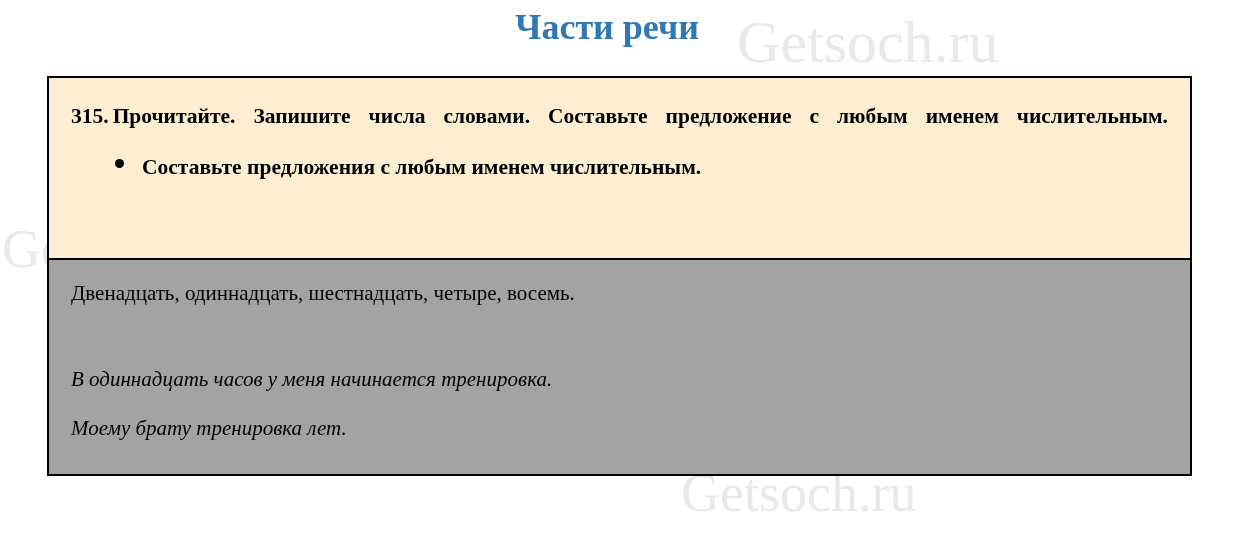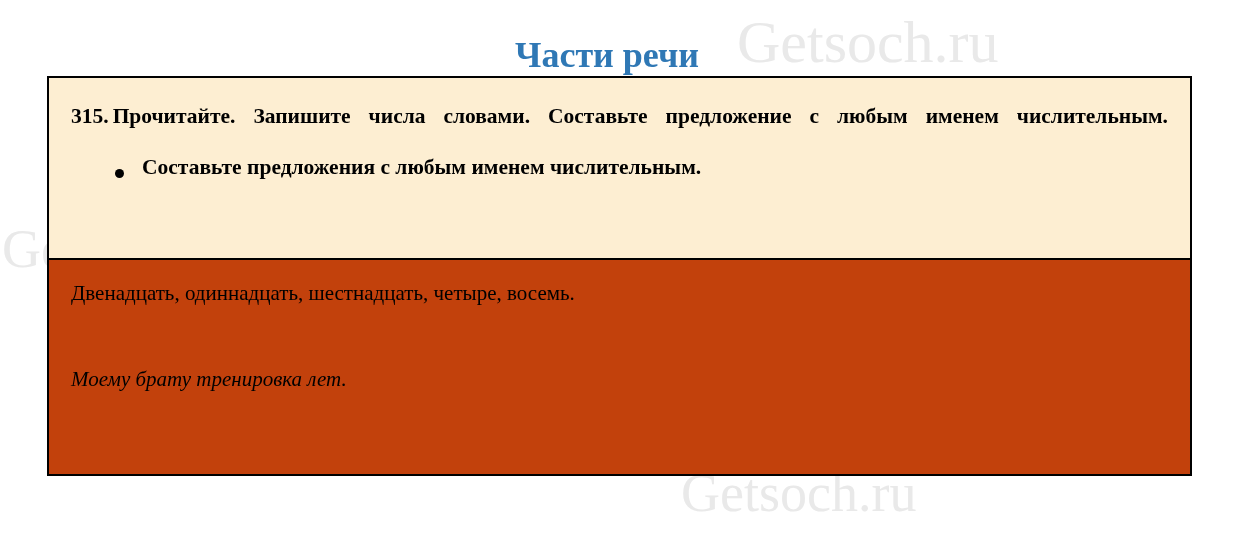--- a/index.html
+++ b/index.html
@@ -39,38 +39,38 @@
   .wm-bottom {
     left: 681px;
     top: 462px;
     font-size: 54px;
   }
 
   
   .page-title {
     position: absolute;
     left: 515px;
-    top: 34px;
+    top: 6px;
     font-family: "Liberation Serif", serif;
     font-size: 36px;
     font-weight: bold;
     color: #2f78b5;
     white-space: nowrap;
   }
 
   
   .exercise-box {
     position: absolute;
     left: 47px;
     top: 76px;
     width: 1145px;
     height: 400px;
     border: 2px solid #000000;
     box-sizing: border-box;
-    background: #c2410c;
+    background: #a3a3a3;
   }
 
   .task-block {
     background: #fdeed2;
     border-bottom: 2px solid #000000;
     box-sizing: border-box;
     padding: 18px 22px 16px 22px;
     height: 182px;
   }
 
@@ -81,21 +81,21 @@
     color: #000000;
     text-align: justify;
     text-align-last: justify;
     line-height: 1.95;
     margin: 0;
   }
   .task-text .num { margin-right: 4px; }
 
   .bullet-row {
     display: flex;
-    align-items: flex-end;
+    align-items: center;
     margin: 16px 0 0 44px;
   }
   .bullet-dot {
     width: 9px;
     height: 9px;
     border-radius: 50%;
     background: #000;
     flex: 0 0 auto;
     margin-right: 18px;
     position: relative;
@@ -144,16 +144,17 @@
       <span class="num">315.</span><span>Прочитайте. Запишите числа словами. Составьте предложение с любым именем числительным.</span>
     </p>
     <div class="bullet-row">
       <span class="bullet-dot"></span>
       <span class="bullet-text">Составьте предложения с любым именем числительным.</span>
     </div>
   </div>
 
   <div class="answer-block">
     <p class="answer-line answer-numbers">Двенадцать, одиннадцать, шестнадцать, четыре, восемь.</p>
+    <p class="answer-line answer-sentence">В одиннадцать часов у меня начинается тренировка.</p>
     <p class="answer-line answer-sentence">Моему брату тренировка лет.</p>
   </div>
 
 </div>
 
 </body></html>

